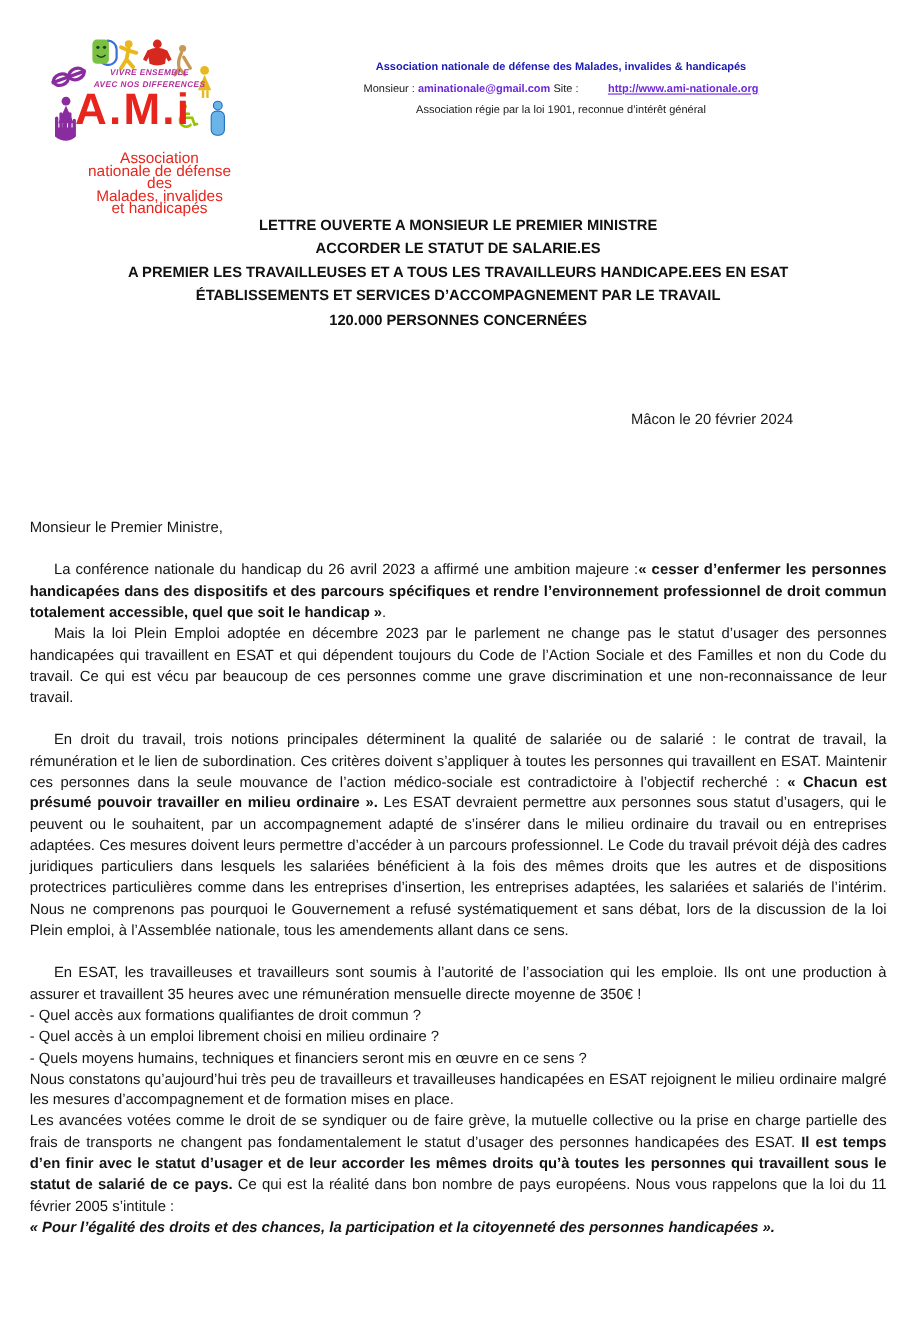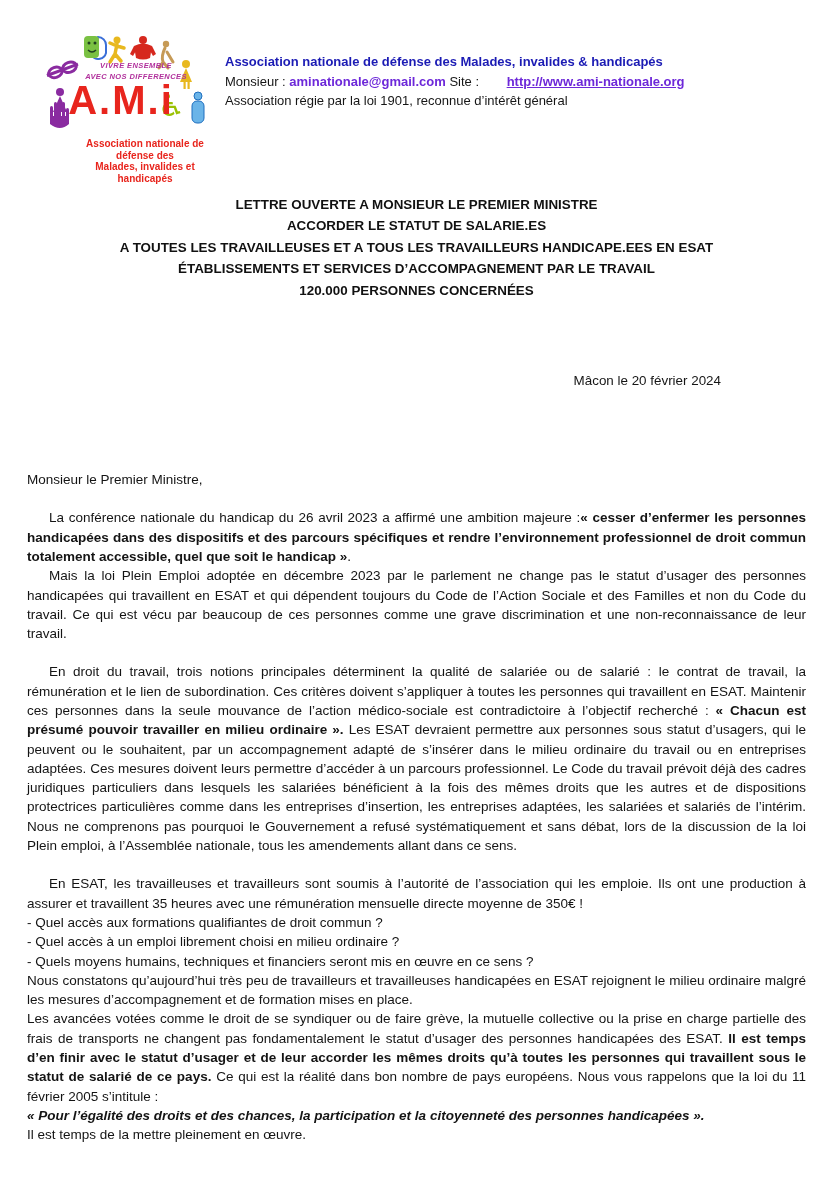--- a/index.html
+++ b/index.html
@@ -29,25 +29,25 @@
     position: absolute; left: 30px; top: 26px; width: 120px;
     font-size: 7.5px; font-weight: bold; font-style: italic;
     color: #b1309c; line-height: 11px; letter-spacing: .4px;
     text-align: center; white-space: nowrap;
   }
   .logo-acronym {
     position: absolute; left: 0; top: 44px; width: 150px;
     font-size: 40px; font-weight: 900; color: #e8251d;
     letter-spacing: 2px; text-align: center;
   }
-  .logo-captions { margin-top: 4px; font-size: 10px; font-weight: bold; color: #e8251d; line-height: 11.5px; margin-left: 34px; }
+  .logo-captions { margin-top: 4px; font-size: 14px; font-weight: normal; color: #e8251d; line-height: 11.5px; margin-left: 34px; }
 
   .header-text {
     position: absolute; left: 198px; top: 18px; width: 570px;
-    font-size: 13px; line-height: 19.6px;
+    text-align: center; font-size: 10px; line-height: 19.6px;
   }
   .org-name { color: #1b1bb4; font-weight: bold; }
   .hdr-link { color: #6d28d9; font-weight: bold; text-decoration: none; }
   .hdr-link.underline { text-decoration: underline; padding-left: 24px; }
 
   
   .title-block {
     margin-top: 28px;
     text-align: center;
     font-weight: bold;
@@ -165,37 +165,36 @@
       <div>
         <span>Monsieur : </span><a class="hdr-link" href="#">aminationale@gmail.com</a><span> Site : </span><a class="hdr-link underline" href="#">http://www.ami-nationale.org</a>
       </div>
       <div>Association régie par la loi 1901, reconnue d’intérêt général</div>
     </div>
   </div>
 
   <div class="title-block">
     <div>LETTRE OUVERTE A MONSIEUR LE PREMIER MINISTRE</div>
     <div>ACCORDER LE STATUT DE SALARIE.ES</div>
-    <div>A TOUTES LES TRAVAILLEUSES ET A TOUS LES TRAVAILLEURS HANDICAPE.EES EN ESAT</div>
+    <div>A PREMIER LES TRAVAILLEUSES ET A TOUS LES TRAVAILLEURS HANDICAPE.EES EN ESAT</div>
     <div>ÉTABLISSEMENTS ET SERVICES D’ACCOMPAGNEMENT PAR LE TRAVAIL</div>
     <div>120.000 PERSONNES CONCERNÉES</div>
   </div>
 
   <div class="date-line">Mâcon le 20 février 2024</div>
 
   <div class="letter-body">
     <p class="salutation">Monsieur le Premier Ministre,</p>
     <div class="paras">
         <p class="para indent"><span>La conférence nationale du handicap du 26 avril 2023 a affirmé une ambition majeure :</span><span class="b">« cesser d’enfermer les personnes handicapées dans des dispositifs et des parcours spécifiques et rendre l’environnement professionnel de droit commun totalement accessible, quel que soit le handicap »</span><span>.</span></p>
         <p class="para indent"><span>Mais la loi Plein Emploi adoptée en décembre 2023 par le parlement ne change pas le statut d’usager des personnes handicapées qui travaillent en ESAT et qui dépendent toujours du Code de l’Action Sociale et des Familles et non du Code du travail. Ce qui est vécu par beaucoup de ces personnes comme une grave discrimination et une non-reconnaissance de leur travail.</span></p>
         <p class="para indent gap"><span>En droit du travail, trois notions principales déterminent la qualité de salariée ou de salarié : le contrat de travail, la rémunération et le lien de subordination. Ces critères doivent s’appliquer à toutes les personnes qui travaillent en ESAT. Maintenir ces personnes dans la seule mouvance de l’action médico-sociale est contradictoire à l’objectif recherché : </span><span class="b">« Chacun est présumé pouvoir travailler en milieu ordinaire ».</span><span> Les ESAT devraient permettre aux personnes sous statut d’usagers, qui le peuvent ou le souhaitent, par un accompagnement adapté de s’insérer dans le milieu ordinaire du travail ou en entreprises adaptées. Ces mesures doivent leurs permettre d’accéder à un parcours professionnel. Le Code du travail prévoit déjà des cadres juridiques particuliers dans lesquels les salariées bénéficient à la fois des mêmes droits que les autres et de dispositions protectrices particulières comme dans les entreprises d’insertion, les entreprises adaptées, les salariées et salariés de l’intérim. Nous ne comprenons pas pourquoi le Gouvernement a refusé systématiquement et sans débat, lors de la discussion de la loi Plein emploi, à l’Assemblée nationale, tous les amendements allant dans ce sens.</span></p>
         <p class="para indent gap"><span>En ESAT, les travailleuses et travailleurs sont soumis à l’autorité de l’association qui les emploie. Ils ont une production à assurer et travaillent 35 heures avec une rémunération mensuelle directe moyenne de 350€ !</span></p>
         <p class="para"><span>- Quel accès aux formations qualifiantes de droit commun ?</span></p>
         <p class="para"><span>- Quel accès à un emploi librement choisi en milieu ordinaire ?</span></p>
         <p class="para"><span>- Quels moyens humains, techniques et financiers seront mis en œuvre en ce sens ?</span></p>
         <p class="para"><span>Nous constatons qu’aujourd’hui très peu de travailleurs et travailleuses handicapées en ESAT rejoignent le milieu ordinaire malgré les mesures d’accompagnement et de formation mises en place.</span></p>
         <p class="para"><span>Les avancées votées comme le droit de se syndiquer ou de faire grève, la mutuelle collective ou la prise en charge partielle des frais de transports ne changent pas fondamentalement le statut d’usager des personnes handicapées des ESAT. </span><span class="b">Il est temps d’en finir avec le statut d’usager et de leur accorder les mêmes droits qu’à toutes les personnes qui travaillent sous le statut de salarié de ce pays.</span><span> Ce qui est la réalité dans bon nombre de pays européens. Nous vous rappelons que la loi du 11 février 2005 s’intitule :</span></p>
         <p class="para"><span class="b i">« Pour l’égalité des droits et des chances, la participation et la citoyenneté des personnes handicapées ».</span></p>
-        <p class="para"><span>Il est temps de la mettre pleinement en œuvre.</span></p>
       </div>
   </div>
 
 </div>
 
 </body></html>

